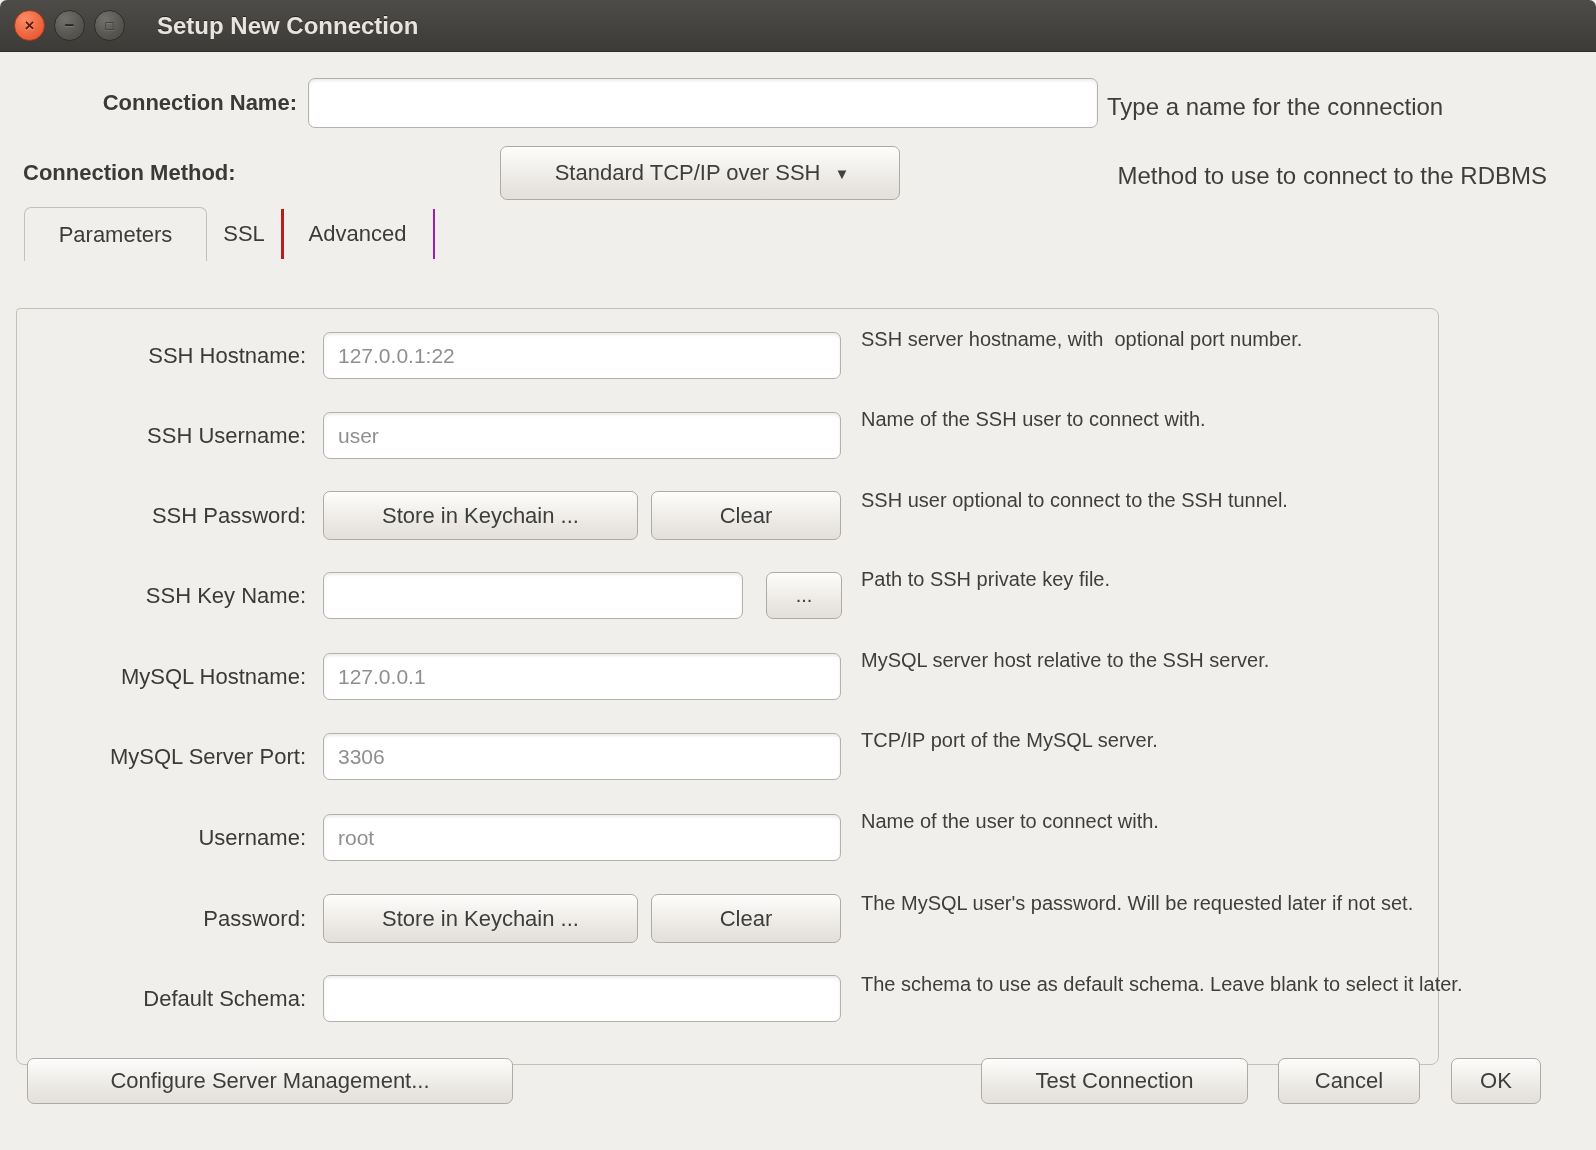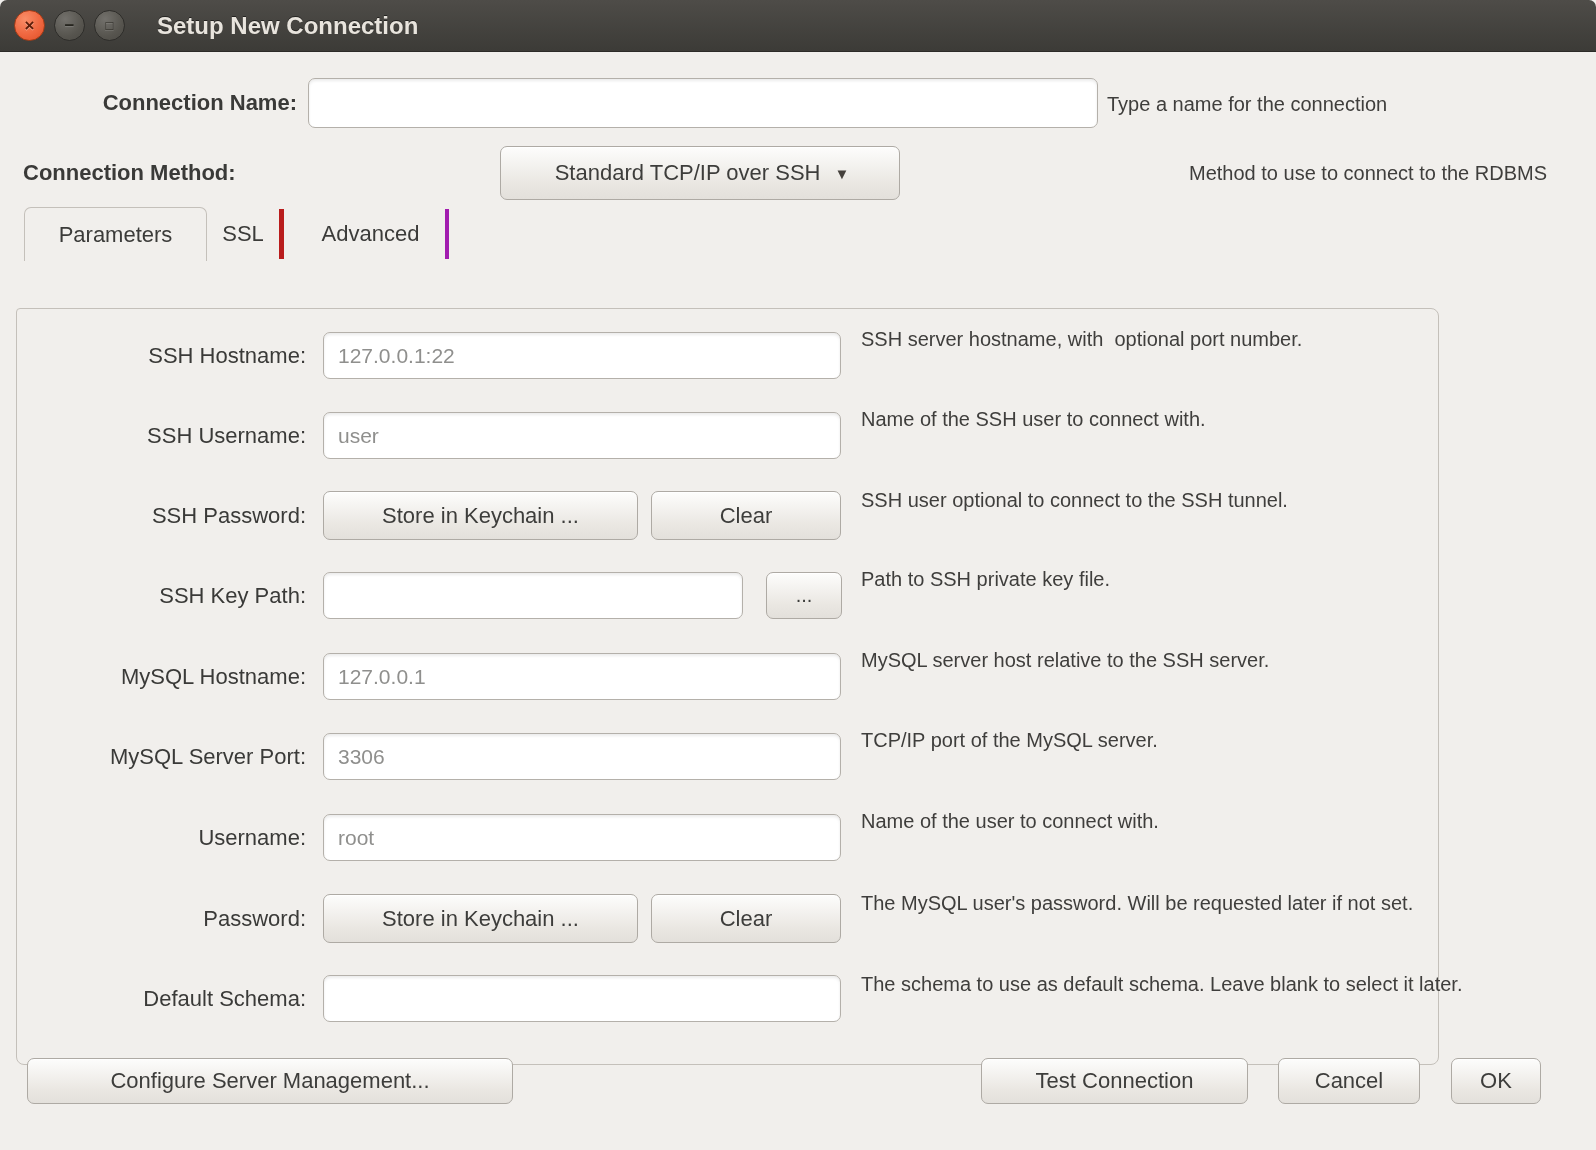--- a/index.html
+++ b/index.html
@@ -58,21 +58,21 @@
     border-radius:7px;
     box-shadow:inset 0 1px 0 rgba(255,255,255,0.9);
     font-family:"Liberation Sans", sans-serif;
     font-size:22px; color:#3d3d3b;
     display:flex; align-items:center; justify-content:center;
     cursor:default; white-space:nowrap;
   }
 
   
   .lbl { position:absolute; font-size:22px; color:#3a3a38; display:flex; align-items:center;font-weight:bold; }
-  .help { position:absolute; font-size:20px; color:#3f3e3c; white-space:pre-wrap; line-height:1.28; }
+  .help { position:absolute; font-size:24px; color:#3f3e3c; white-space:pre-wrap; line-height:1.28; }
 
   .conn-name-label  { left:0; top:78px; width:297px; height:50px; justify-content:flex-end; }
   .conn-name-input  { position:absolute; left:308px; top:78px; width:790px; height:50px; }
   .conn-name-help   { left:1107px; top:92px; }
 
   .conn-method-label { left:23px; top:146px; width:400px; height:54px; }
   .dropdown {
     position:absolute; left:500px; top:146px; width:400px; height:54px;
     padding:0 18px 0 22px; 
   }
@@ -81,22 +81,22 @@
 
   
   .tab { position:absolute; display:flex; align-items:center; justify-content:center; font-size:22px; color:#3b3b39; }
   .tab-active {
     left:24px; top:207px; width:183px; height:54px;
     background:#f1efec;
     border:1px solid #c4c0ba; border-bottom:none;
     border-radius:7px 7px 0 0;
     z-index:2;
   }
-  .tab-ssl      { left:207px; top:209px; width:77px;  height:50px; border-right:5px solid #b91c1c; z-index:1; }
-  .tab-advanced { left:296px; top:209px; width:153px; height:50px; border-right:4px solid #a21caf; z-index:1; }
+  .tab-ssl      { left:207px; top:209px; width:77px;  height:50px; border-right:3px solid #b91c1c; z-index:1; }
+  .tab-advanced { left:282px; top:209px; width:153px; height:50px; border-right:2px solid #a21caf; z-index:1; }
 
   
   .panel {
     position:absolute; left:16px; top:260px; width:1423px; height:757px;
     background:#f1efec;
     border:1px solid #c4c0ba;
     border-radius:4px 8px 8px 8px;
     margin-top:48px;
   }
   .row-label { position:absolute; left:0; width:289px; font-size:22px; color:#3a3a38; display:flex; align-items:center; justify-content:flex-end; }
@@ -141,21 +141,21 @@
 
   <div class="row-label" style="top:103px; height:47px;">SSH Username:</div>
   <input class="tinput row-input" style="top: 103px;" placeholder="user">
   <div class="row-help" style="top:98px;">Name of the SSH user to connect with.</div>
 
   <div class="row-label" style="top:182px; height:49px;">SSH Password:</div>
   <div class="btn" style="position:absolute; left:306px; top:182px; width:315px; height:49px;">Store in Keychain ...</div>
   <div class="btn" style="position:absolute; left:634px; top:182px; width:190px; height:49px;">Clear</div>
   <div class="row-help" style="top:179px;">SSH user optional to connect to the SSH tunnel.</div>
 
-  <div class="row-label" style="top:263px; height:47px;">SSH Key Path:</div>
+  <div class="row-label" style="top:263px; height:47px;">SSH Key Name:</div>
   <input class="tinput row-input" style="top: 263px; width: 420px;" value="">
   <div class="btn" style="position:absolute; left:749px; top:263px; width:76px; height:47px; font-size:20px;">...</div>
   <div class="row-help" style="top:258px;">Path to SSH private key file.</div>
 
   <div class="row-label" style="top:344px; height:47px;">MySQL Hostname:</div>
   <input class="tinput row-input" style="top: 344px;" placeholder="127.0.0.1">
   <div class="row-help" style="top:339px;">MySQL server host relative to the SSH server.</div>
 
   <div class="row-label" style="top:424px; height:47px;">MySQL Server Port:</div>
   <input class="tinput row-input" style="top: 424px;" placeholder="3306">

